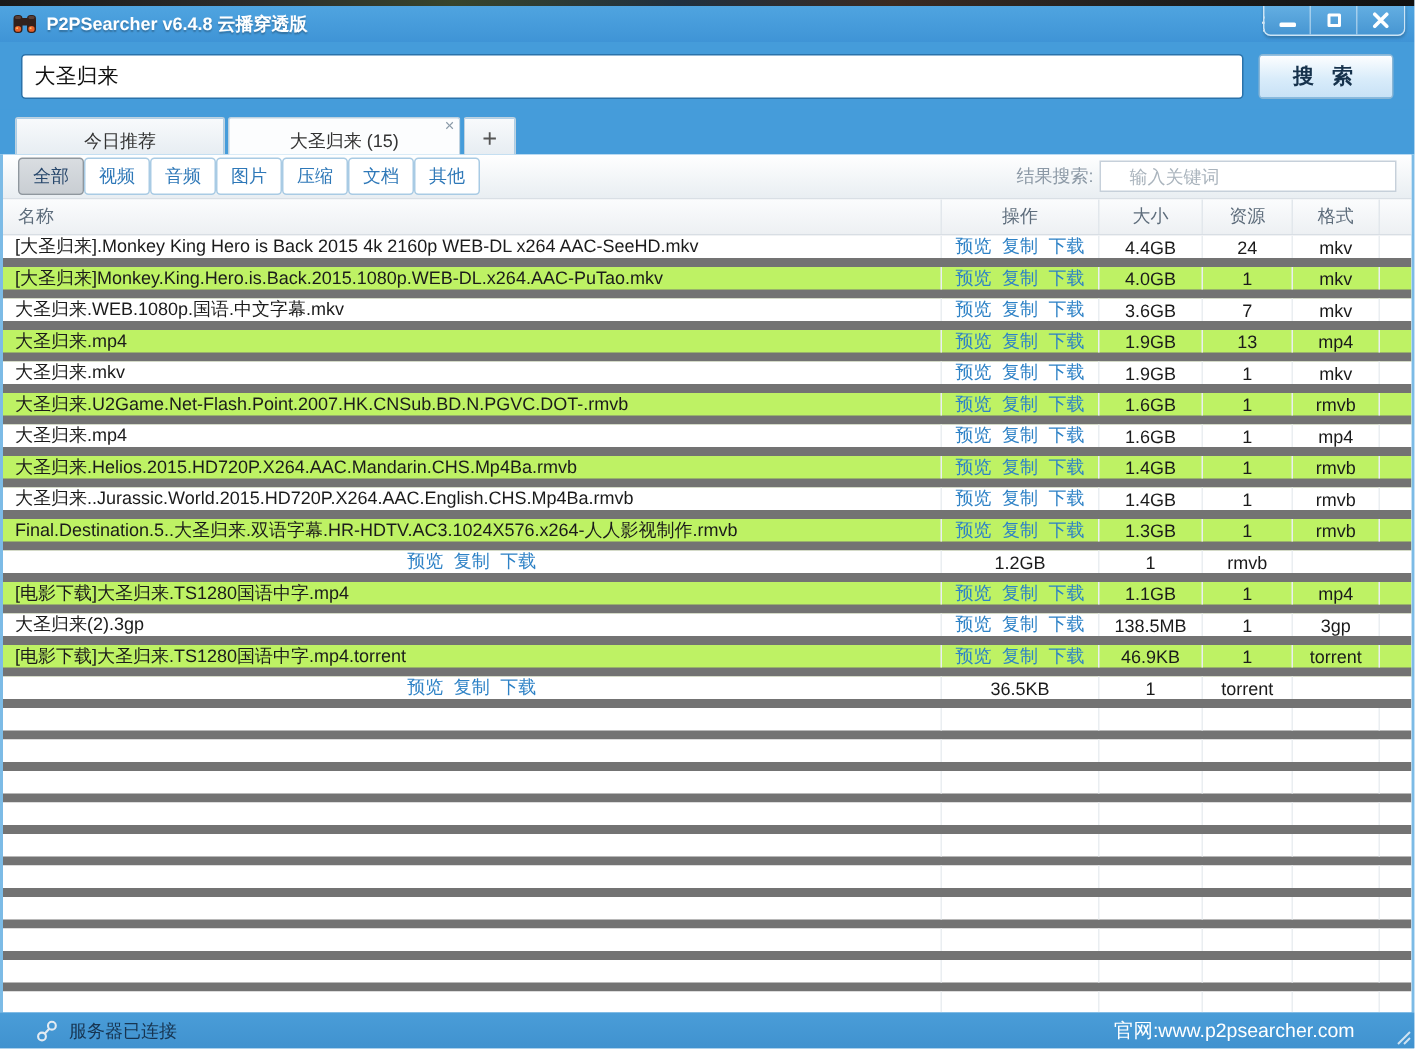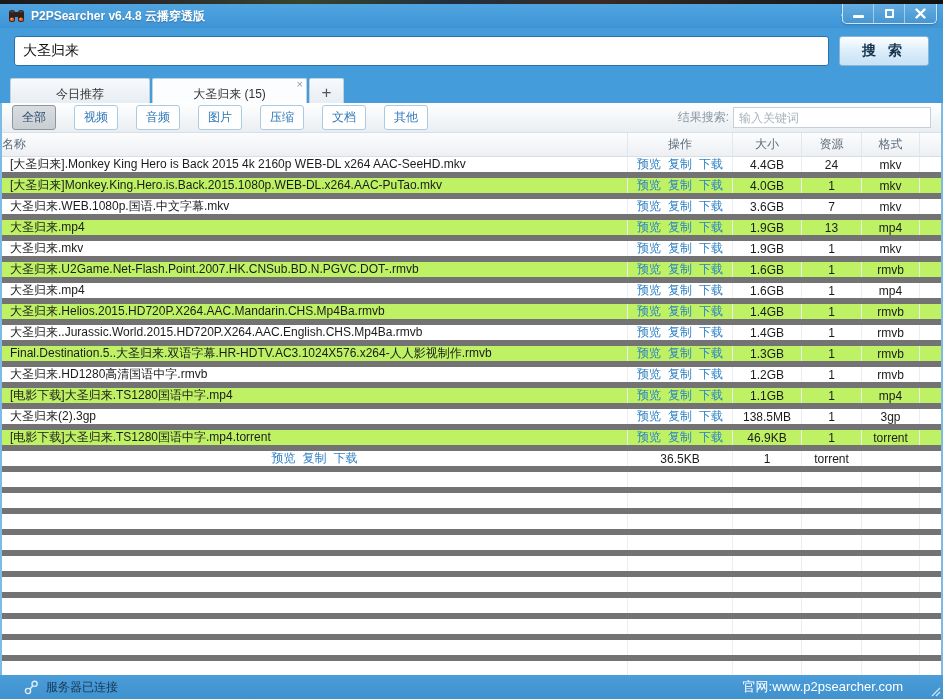--- a/index.html
+++ b/index.html
@@ -34,32 +34,32 @@
   .tab.today { width:140px; }
   .tab.active { width:155px; background:#fcfdfe; }
   .tab .close-x { position:absolute; top:0; right:3px; font-size:11px; line-height:11px; color:#8a9aa8; cursor:pointer; }
   .tab.add { width:35px; font-size:17px; color:#555; }
 
   
   .content { flex:1; background:#fff; border-left:2px solid #7cbbe6; border-right:2px solid #7cbbe6; display:flex; flex-direction:column; overflow:hidden; }
 
   
   .toolbar { height:30px; flex:0 0 30px; background:linear-gradient(#ffffff,#e9eef2); border-bottom:1px solid #d9dfe5; display:flex; align-items:center; padding:0 10px; }
-  .filter-btn { min-width:36px; padding:3px 9px; margin-right:18px; border:1px solid #a9cbe4; border-radius:3px; background:#fff; color:#2e78b8; font-size:12px; cursor:pointer; }
+  .filter-btn { min-width:36px; padding:3px 9px; margin-right:0; border:1px solid #a9cbe4; border-radius:3px; background:#fff; color:#2e78b8; font-size:12px; cursor:pointer; }
   .filter-btn.selected { background:linear-gradient(#d9dde1,#c9ced3); border-color:#8f979e; color:#27476b; }
   .toolbar .spacer { flex:1; }
   .result-label { color:#8b98a5; margin-right:4px; }
-  .result-input { width:198px; height:21px; border:1px solid #c6d0da; padding:0 5px; font-size:12px; color:#0c4a6e; outline:none; }
+  .result-input { width:198px; height:21px; border:1px solid #c6d0da; padding:0 19px; font-size:12px; color:#0c4a6e; outline:none; }
   .result-input::placeholder { color:#aab4bd; }
 
   
   .grid-row { display:grid; grid-template-columns:626px 105px 69px 60px 58px auto; }
   .thead { height:24px; flex:0 0 24px; background:linear-gradient(#fbfcfd,#edf0f3); border-bottom:1px solid #d8dee4; color:#5d6c7b; }
   .thead .cell { display:flex; align-items:center; justify-content:center; border-right:1px solid #e2e7ec; }
-  .thead .cell.name { justify-content:flex-start; }
+  .thead .cell.name { justify-content:flex-start; padding-left:10px; }
   .tbody { flex:1; overflow:hidden; }
   .trow { height:21px; background:#fff; border-bottom:6px solid #737373; cursor:default; }
   .trow.alt { background:#bef264; }
   .trow .cell { display:flex; align-items:center; justify-content:center; border-right:1px solid #eaeef1; overflow:hidden; white-space:nowrap; color:#1b1b1b; }
   .trow .cell.name { justify-content:flex-start; padding-left:8px; }
   .trow .cell.ops { gap:7px; }
   .trow .cell:last-child, .thead .cell:last-child { border-right:none; }
   .act-link { color:#2e82c6; cursor:pointer; }
   .empty .cell { color:transparent; }
 
@@ -275,21 +275,20 @@
       <span class="act-link a-copy">复制</span>
       <span class="act-link a-down">下载</span>
     </div>
     <div class="cell c-size">1.3GB</div>
     <div class="cell c-res">1</div>
     <div class="cell c-fmt">rmvb</div>
     <div class="cell"></div>
   </div>
 
   <div class="grid-row trow">
-    <div class="cell name c-name">大圣归来.HD1280高清国语中字.rmvb</div>
     <div class="cell ops">
       <span class="act-link a-prev">预览</span>
       <span class="act-link a-copy">复制</span>
       <span class="act-link a-down">下载</span>
     </div>
     <div class="cell c-size">1.2GB</div>
     <div class="cell c-res">1</div>
     <div class="cell c-fmt">rmvb</div>
     <div class="cell"></div>
   </div>

